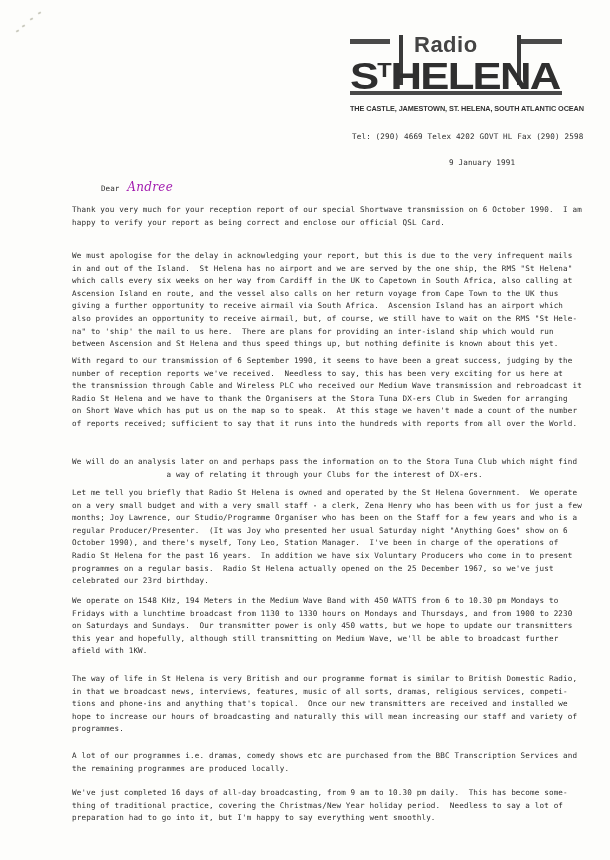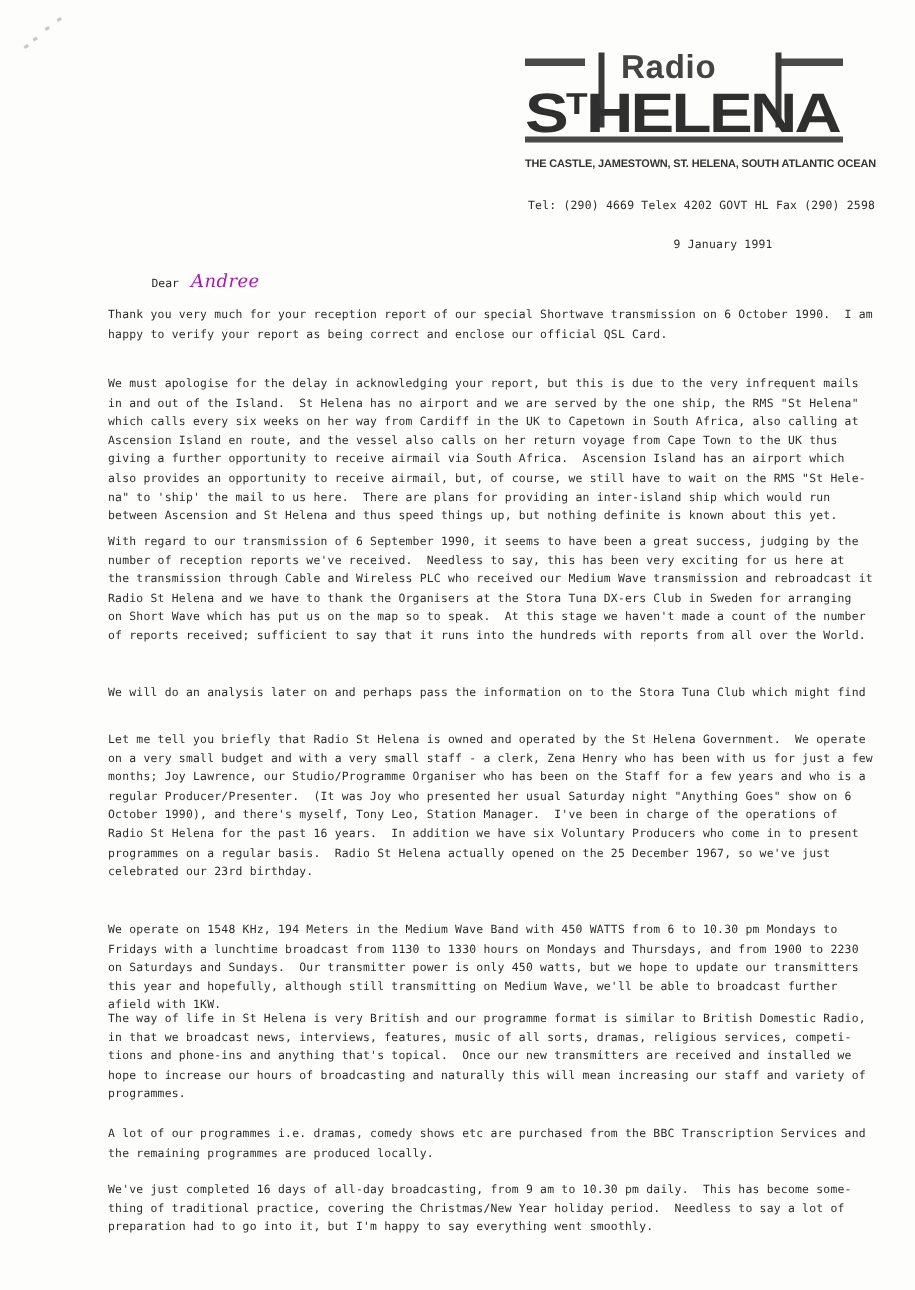--- a/index.html
+++ b/index.html
@@ -114,32 +114,33 @@
       <div class="para" style="position: absolute; left: 0px; top: 355px;">
         <div class="mono">With regard to our transmission of 6 September 1990, it seems to have been a great success, judging by the</div>
         <div class="mono">number of reception reports we've received.  Needless to say, this has been very exciting for us here at</div>
         <div class="mono">the transmission through Cable and Wireless PLC who received our Medium Wave transmission and rebroadcast it</div>
         <div class="mono">Radio St Helena and we have to thank the Organisers at the Stora Tuna DX-ers Club in Sweden for arranging</div>
         <div class="mono">on Short Wave which has put us on the map so to speak.  At this stage we haven't made a count of the number</div>
         <div class="mono">of reports received; sufficient to say that it runs into the hundreds with reports from all over the World.</div>
       </div>
       <div class="para" style="position: absolute; left: 0px; top: 456px; text-align: center;">
         <div class="mono">We will do an analysis later on and perhaps pass the information on to the Stora Tuna Club which might find</div>
+        <div class="mono">a way of relating it through your Clubs for the interest of DX-ers.</div>
       </div>
       <div class="para" style="position: absolute; left: 0px; top: 487px;">
         <div class="mono">Let me tell you briefly that Radio St Helena is owned and operated by the St Helena Government.  We operate</div>
         <div class="mono">on a very small budget and with a very small staff - a clerk, Zena Henry who has been with us for just a few</div>
         <div class="mono">months; Joy Lawrence, our Studio/Programme Organiser who has been on the Staff for a few years and who is a</div>
         <div class="mono">regular Producer/Presenter.  (It was Joy who presented her usual Saturday night "Anything Goes" show on 6</div>
         <div class="mono">October 1990), and there's myself, Tony Leo, Station Manager.  I've been in charge of the operations of</div>
         <div class="mono">Radio St Helena for the past 16 years.  In addition we have six Voluntary Producers who come in to present</div>
         <div class="mono">programmes on a regular basis.  Radio St Helena actually opened on the 25 December 1967, so we've just</div>
         <div class="mono">celebrated our 23rd birthday.</div>
       </div>
-      <div class="para" style="position: absolute; left: 0px; top: 614px;">
+      <div class="para" style="position: absolute; left: 0px; top: 595px;">
         <div class="mono">We operate on 1548 KHz, 194 Meters in the Medium Wave Band with 450 WATTS from 6 to 10.30 pm Mondays to</div>
         <div class="mono">Fridays with a lunchtime broadcast from 1130 to 1330 hours on Mondays and Thursdays, and from 1900 to 2230</div>
         <div class="mono">on Saturdays and Sundays.  Our transmitter power is only 450 watts, but we hope to update our transmitters</div>
         <div class="mono">this year and hopefully, although still transmitting on Medium Wave, we'll be able to broadcast further</div>
         <div class="mono">afield with 1KW.</div>
       </div>
       <div class="para" style="position: absolute; left: 0px; top: 673px;">
         <div class="mono">The way of life in St Helena is very British and our programme format is similar to British Domestic Radio,</div>
         <div class="mono">in that we broadcast news, interviews, features, music of all sorts, dramas, religious services, competi-</div>
         <div class="mono">tions and phone-ins and anything that's topical.  Once our new transmitters are received and installed we</div>

